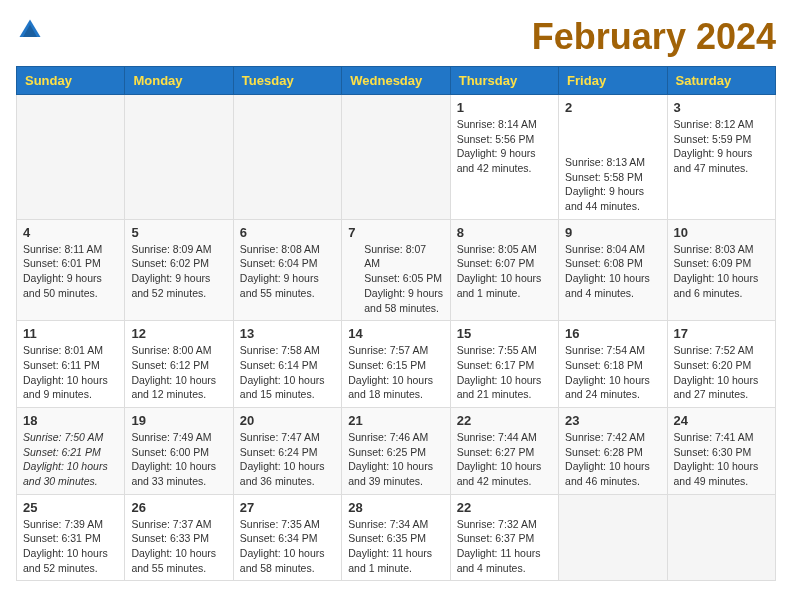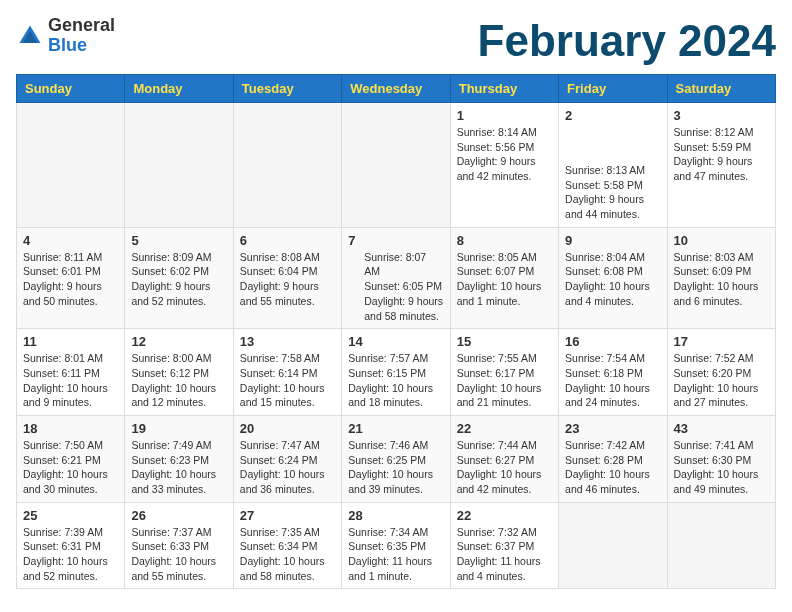--- a/index.html
+++ b/index.html
@@ -37,23 +37,23 @@
       color: #2176c7;
     }
     .logo-icon {
       width: 28px;
       height: 28px;
     }
     .title-area {
       text-align: right;
     }
     .month-title {
-      font-size: 44px;
+      font-size: 36px;
       font-weight: bold;
-      color: #0c4a6e;
+      color: #a16207;
     }
     .location {
       font-size: 16px;
       color: #555;
     }
     .calendar {
       width: 100%;
       border-collapse: collapse;
       border: 1px solid #ccc;
     }
@@ -95,24 +95,20 @@
   </style>
 </head>
 <body>
 
 <div class="header-area">
   <div class="logo">
     <svg class="logo-icon" viewBox="0 0 40 40" xmlns="http://www.w3.org/2000/svg">
       <polygon points="20,5 35,30 5,30" fill="#2176c7"></polygon>
       <polygon points="20,12 30,30 10,30" fill="#1a5fa0"></polygon>
     </svg>
-    <div class="logo-text">
-      <span class="logo-general">General</span>
-      <span class="logo-blue">Blue</span>
-    </div>
   </div>
   <div class="title-area">
     <div class="month-title">February 2024</div>
   </div>
 </div>
 
 <table class="calendar">
   <thead>
     <tr>
     <th>Sunday</th>
@@ -250,29 +246,29 @@
           <span class="day-number">17</span>
           <div class="day-info" style="white-space: pre-line;">Sunrise: 7:52 AM
 Sunset: 6:20 PM
 Daylight: 10 hours
 and 27 minutes.</div>
         </td>
       </tr>
       <tr>
         <td>
           <span class="day-number">18</span>
-          <div class="day-info" style="white-space: pre-line;">Sunrise: 7:50 AM
+          <div class="day-info" style="white-space: pre-line; font-style: italic;">Sunrise: 7:50 AM
 Sunset: 6:21 PM
 Daylight: 10 hours
 and 30 minutes.</div>
         </td>
         <td>
           <span class="day-number">19</span>
           <div class="day-info" style="white-space: pre-line;">Sunrise: 7:49 AM
-Sunset: 6:23 PM
+Sunset: 6:00 PM
 Daylight: 10 hours
 and 33 minutes.</div>
         </td>
         <td>
           <span class="day-number">20</span>
           <div class="day-info" style="white-space: pre-line;">Sunrise: 7:47 AM
 Sunset: 6:24 PM
 Daylight: 10 hours
 and 36 minutes.</div>
         </td>
@@ -291,21 +287,21 @@
 and 42 minutes.</div>
         </td>
         <td>
           <span class="day-number">23</span>
           <div class="day-info" style="white-space: pre-line;">Sunrise: 7:42 AM
 Sunset: 6:28 PM
 Daylight: 10 hours
 and 46 minutes.</div>
         </td>
         <td>
-          <span class="day-number">43</span>
+          <span class="day-number">24</span>
           <div class="day-info" style="white-space: pre-line;">Sunrise: 7:41 AM
 Sunset: 6:30 PM
 Daylight: 10 hours
 and 49 minutes.</div>
         </td>
       </tr>
       <tr>
         <td>
           <span class="day-number">25</span>
           <div class="day-info" style="white-space: pre-line;">Sunrise: 7:39 AM

